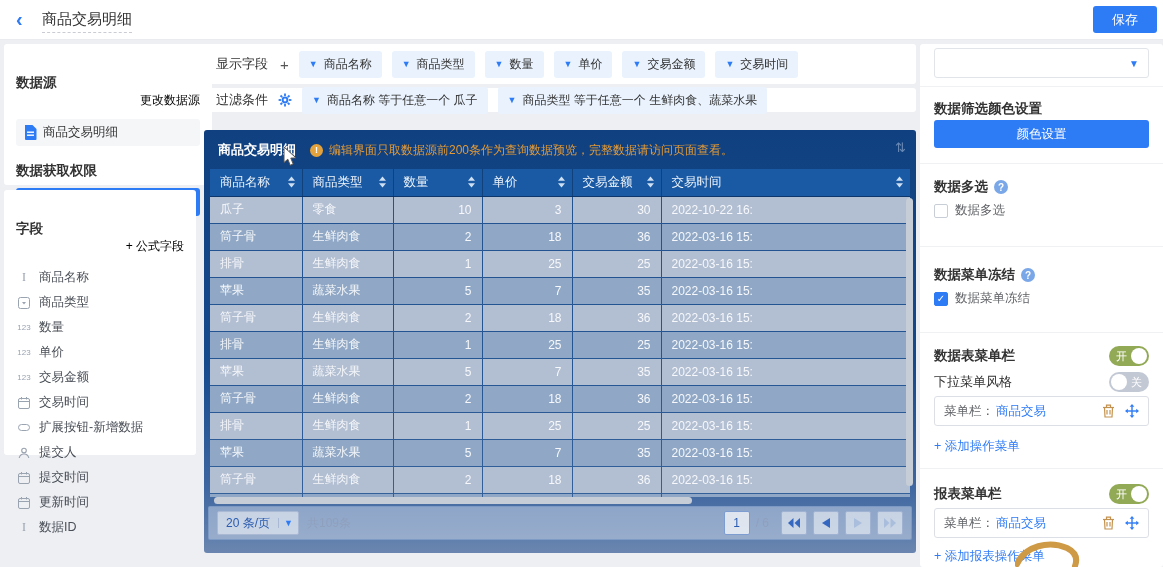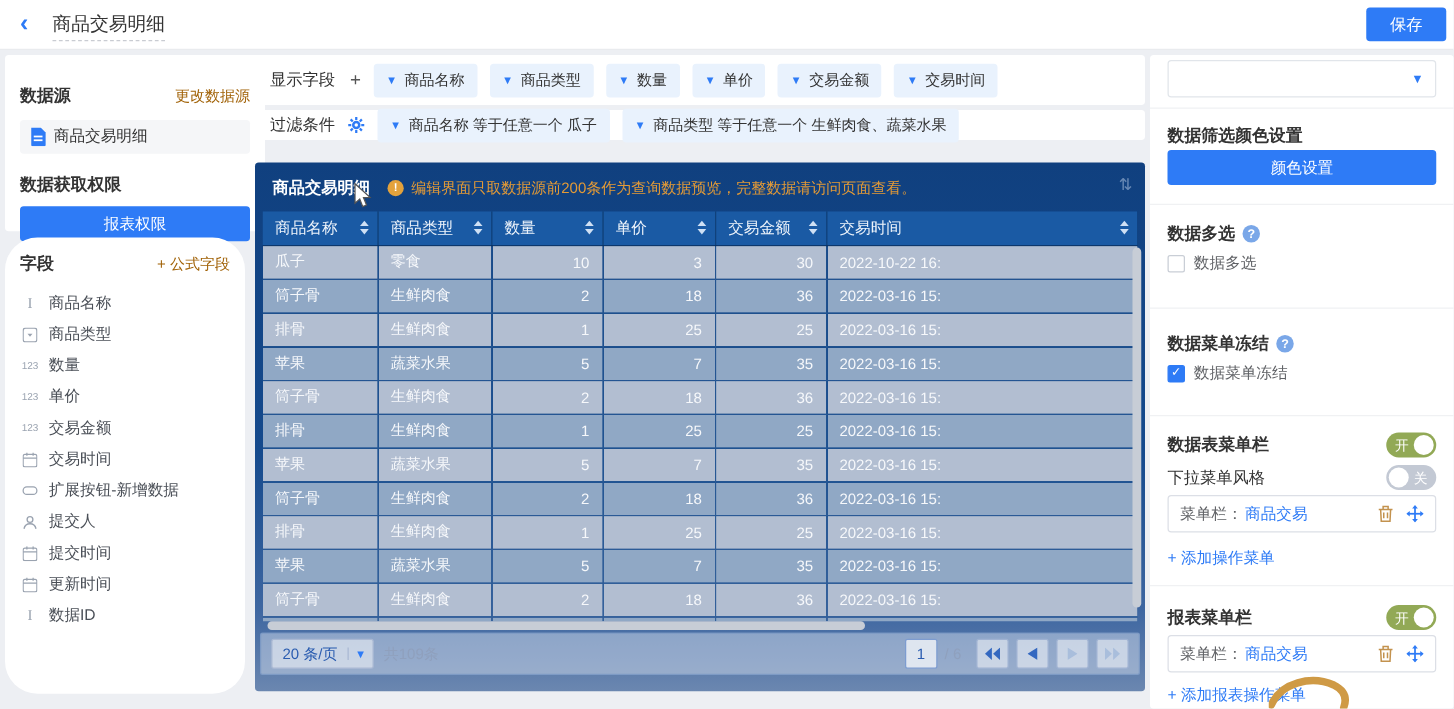--- a/index.html
+++ b/index.html
@@ -12,29 +12,29 @@
   .abs { position:absolute; }
   .card { background:#fff; border-radius:3px; }
 
   
   .topbar { position:absolute; left:0; top:0; width:1163px; height:40px; background:#fff; border-bottom:1px solid #e9ebee; }
   .back { position:absolute; left:16px; top:7px; color:#2e7bf6; font-size:20px; font-weight:bold; cursor:pointer; line-height:24px;}
   .page-title { position:absolute; left:42px; top:10px; font-size:15px; color:#333; border-bottom:1px dashed #c9ccd2; padding-bottom:3px;}
   .save-btn { position:absolute; right:6px; top:6px; width:64px; height:27px; background:#2e7bf6; color:#fff; border:none; border-radius:3px; font-size:13px; cursor:pointer;}
 
   
-  .ds-card { left:4px; top:44px; width:208px; height:141px; padding:24px 12px; }
+  .ds-card { left:4px; top:44px; width:208px; height:141px; padding:12px 12px; }
   .row-between { display:flex; justify-content:space-between; align-items:center; }
   .sec-title { font-size:13.5px; font-weight:bold; color:#333; }
-  .blue-link { color:#a16207; font-size:12px; cursor:pointer; text-decoration:none; }
+  .blue-link { color:#000000; font-size:12px; cursor:pointer; text-decoration:none;margin-top:36px; }
   .ds-item { margin-top:10px; height:27px; background:#f5f6f8; border-radius:3px; display:flex; align-items:center; gap:6px; padding:0 8px; font-size:12.5px; color:#333; cursor:pointer;}
   .perm-title { margin-top:16px; font-size:13.5px; font-weight:bold; }
   .perm-btn { margin-top:8px; width:100%; height:28px; background:#2e7bf6; color:#fff; border:none; border-radius:3px; font-size:12.5px; cursor:pointer; }
 
-  .fields-card { left:4px; top:190px; width:192px; height:365px; padding:12px 12px;border-radius:26px; }
+  .fields-card { left:4px; top:190px; width:192px; height:265px; padding:12px 12px; }
   .fields-list { margin-top:10px; }
   .field-row { display:flex; align-items:center; gap:7px; height:25px; font-size:12.5px; color:#4a4f57; cursor:grab; }
   .f-ico { width:16px; display:inline-flex; justify-content:center; align-items:center; color:#9aa3b0; flex:0 0 16px; }
   .f-ico .txtI { font-family:"Liberation Serif", serif; font-size:12px; }
   .f-ico .num { font-size:8px; letter-spacing:0; }
   .f-ico .pill { width:12px; height:7px; border:1px solid #9aa3b0; border-radius:4px; display:inline-block; }
 
   
   .chips-card { left:204px; top:44px; width:712px; height:40px; display:flex; align-items:center; padding:0 12px; gap:10px;}
   .filter-card { left:204px; top:88px; width:712px; height:24px; display:flex; align-items:center; padding:0 12px; gap:10px;}

